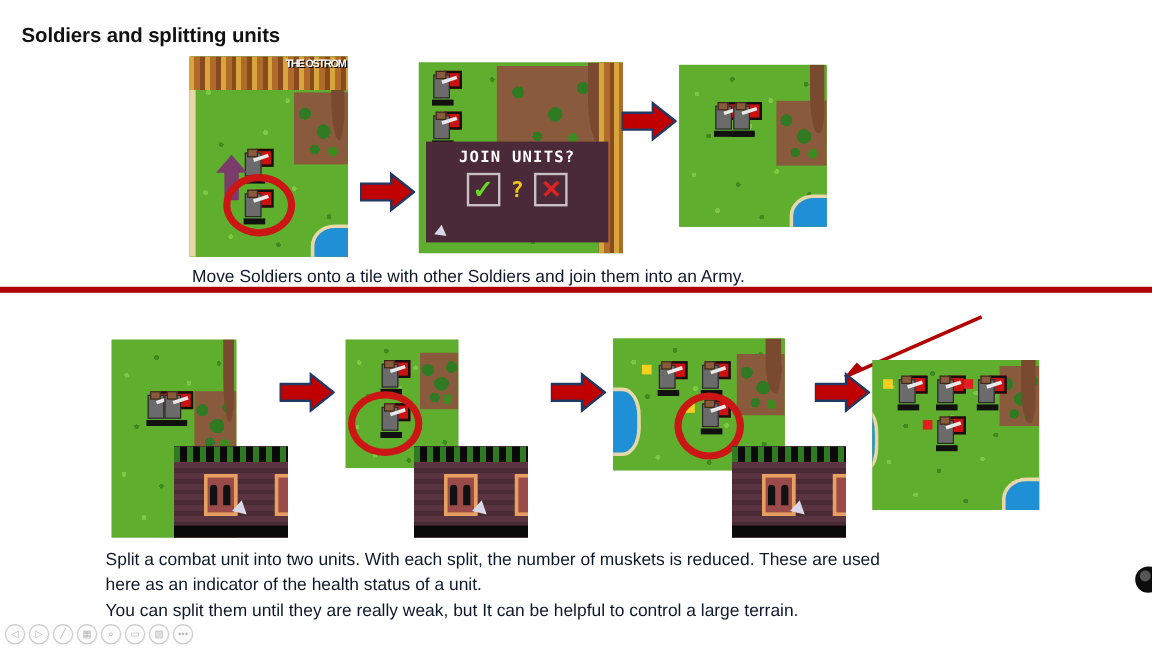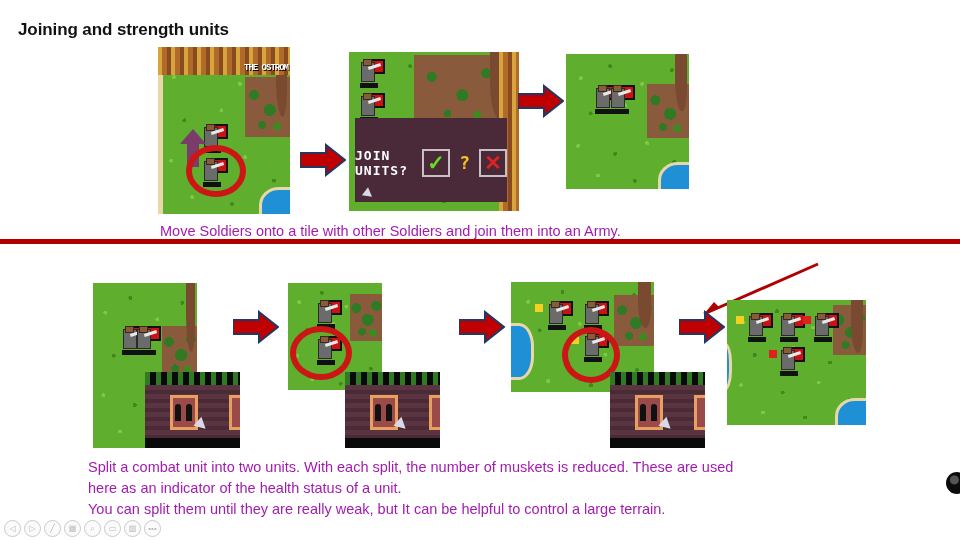--- a/index.html
+++ b/index.html
@@ -24,21 +24,21 @@
   .divider {
     position: absolute;
     left: 0; top: 239px;
     width: 960px; height: 5px;
     background: #b00000;
   }
 
   
   .caption {
     position: absolute;
-    font-size: 14.5px; color: #a21caf; line-height: 21px;
+    font-size: 14.5px; color: #0f172a; line-height: 21px;
     white-space: pre-line;
   }
   #caption-join { left: 160px; top: 221px; }
   #caption-split { left: 88px; top: 457px; width: 790px; }
   .annotation-text {
     position: absolute;
     left: 556px; top: 250px;
     font-size: 14.5px; color: #1a1a1a;
   }
 
@@ -101,22 +101,22 @@
   .water.br { right:-6px; bottom:-6px; width:34px; height:30px; border-radius:50% 0 0 0; }
   .water.bl { left:-10px; bottom:14%; width:30px; height:46%; border-radius:0 40% 40% 0; }
   .sand-edge { position:absolute; left:0; top:0; width:5px; height:100%; background:#e8d8a8; }
   .hud-strip {
     position:absolute; left:0; top:0; width:100%; height:17%;
     background:#b06a2a;
     background-image:
       repeating-linear-gradient(90deg,#d8a53c 0 4px,#b06a2a 4px 9px, #8a4a20 9px 13px);
   }
   .hud-text {
-    position:absolute; right:2px; top:16px;
-    font-family:Liberation Mono, monospace;
+    position:absolute; right:2px; top:1px;
+    font-family:Liberation Sans, sans-serif;
     font-size:9px; font-weight:bold; color:#ffffff;
     letter-spacing:-1px; text-shadow:1px 1px 0 #000;
     white-space:nowrap;
   }
 
   
   .unit { position:absolute; width:26px; height:30px; }
   .unit .flag {
     position:absolute; right:0; top:1px; width:15px; height:15px;
     background:#cc1111; border:2px solid #111;
@@ -149,21 +149,21 @@
 
   
   .move-arrow { position:absolute; width:26px; height:38px; }
   .move-arrow svg { display:block; }
 
   
   .dialog {
     position:absolute;
     background:#4a2a38;
     border:0;
-    display:flex; flex-direction:row; align-items:center;
+    display:flex; flex-direction:column; align-items:center;
   }
   .dialog-title {
     font-family:"DejaVu Sans Mono", monospace;
     color:#ffffff; font-weight:bold;
     font-size:13px; letter-spacing:1px;
     margin-top:6px;
   }
   .dialog-row { display:flex; align-items:center; gap:9px; margin-top:5px; }
   .dlg-box {
     width:28px; height:28px;
@@ -226,21 +226,21 @@
     position:absolute; right:-8px; top:472px;
     width:22px; height:22px; border-radius:50%;
     background:radial-gradient(circle at 38% 36%, #555 0 4px, #0c0c0c 5px);
   }
 </style>
 </head>
 <body>
 
 <div class="slide">
 
-  <div class="slide-title">Joining and strength units</div>
+  <div class="slide-title">Soldiers and splitting units</div>
 
   <div class="panel" style="left:158px; top:47px; width:132px; height:167px;">
     <div class="grass"></div>
     <div class="dirt-band"></div>
     <div class="road"></div>
     <div class="sand-edge"></div>
     <div class="water br"></div>
     <div class="hud-strip"></div>
     <div class="hud-text">THE OSTROM</div>
 

